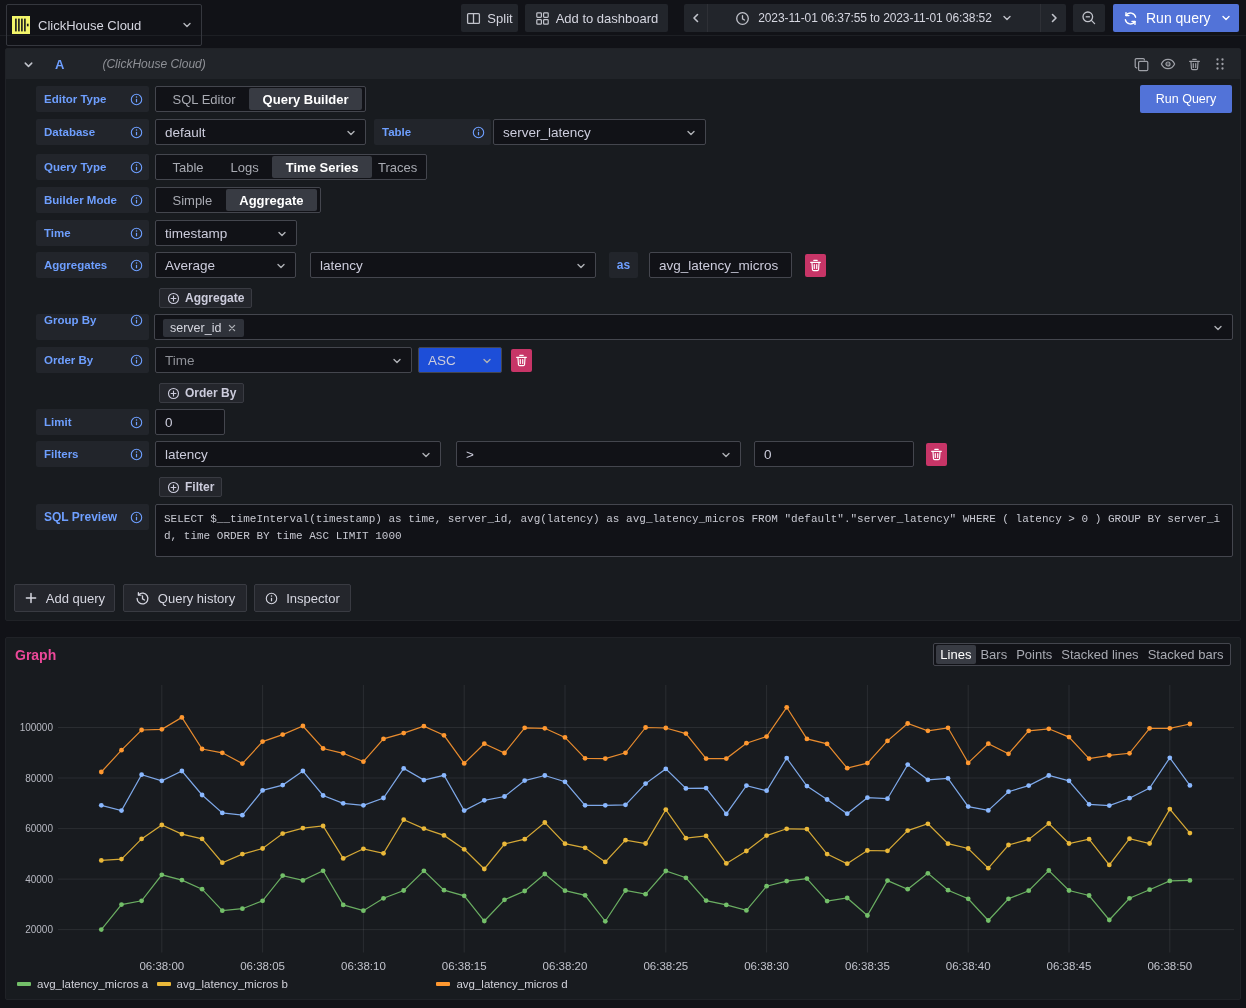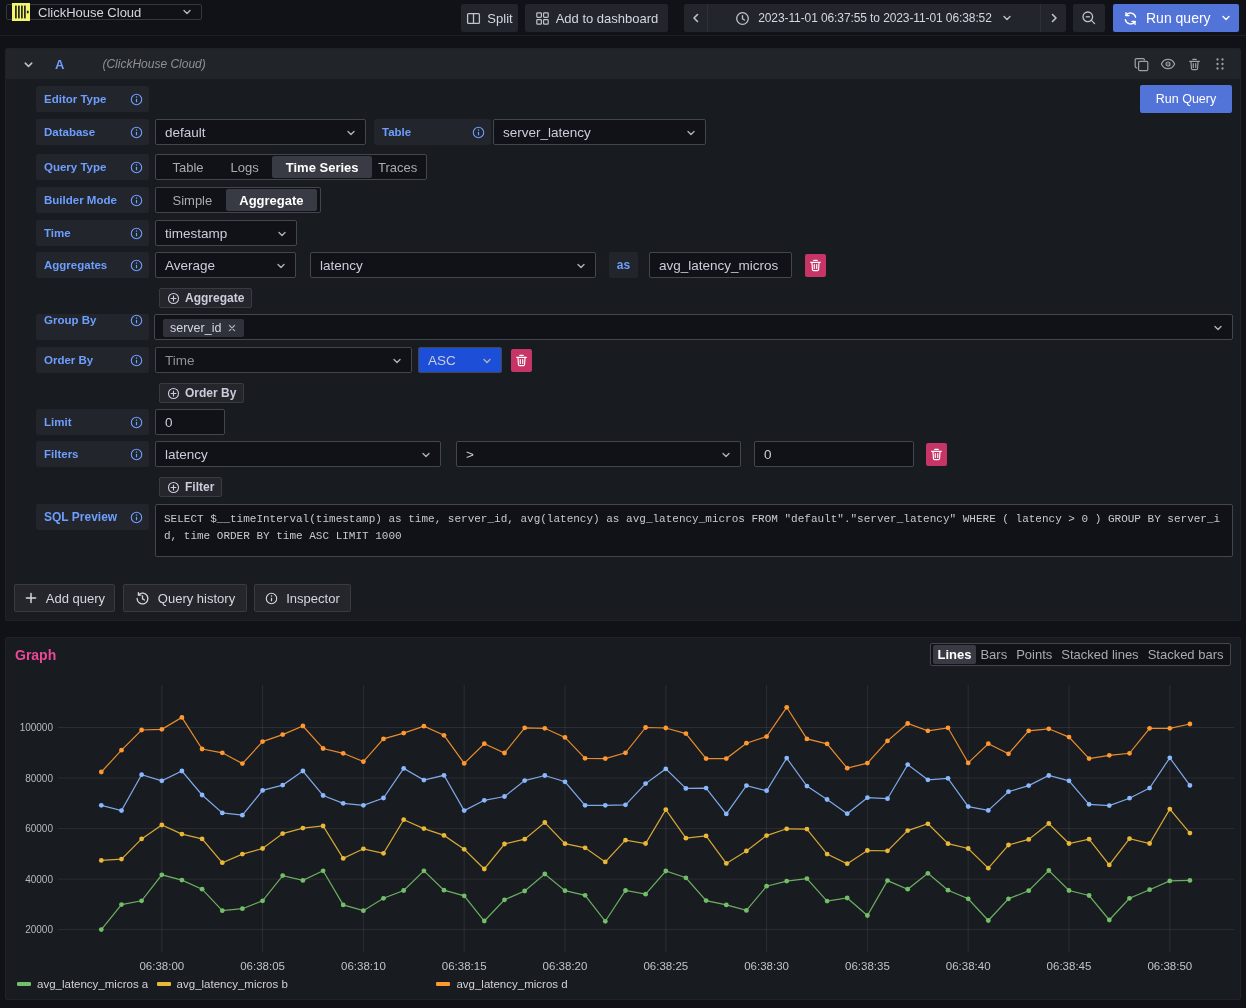--- a/index.html
+++ b/index.html
@@ -1,14 +1,14 @@
 <!DOCTYPE html>
 <html><head><meta charset="utf-8"><style>html,body{margin:0;padding:0;background:#111217;font-family:"Liberation Sans",sans-serif;}*{box-sizing:border-box;}body{width:1246px;height:1008px;position:relative;overflow:hidden;color:#ccccdc;}</style></head><body>
 <div style="position:absolute;left:0px;top:0px;width:1246px;height:36px;background:#111217;border-bottom:1px solid #1d1f24;">
-<div style="position:absolute;left:6px;top:4px;width:196px;height:16px;border:1px solid #35373e;border-radius:2px;display:flex;align-items:center;">
+<div style="position:absolute;left:6px;top:4px;width:196px;height:42px;border:1px solid #35373e;border-radius:2px;display:flex;align-items:center;">
       <span style="display:flex;margin-left:5px;">
         <svg width="18" height="18" viewBox="0 0 18 18">
           <rect x="0" y="0" width="18" height="18" fill="#f3f56a"></rect>
           <rect x="3.1" y="2.6" width="1.6" height="12.8" fill="#15171c"></rect>
           <rect x="6.1" y="2.6" width="1.6" height="12.8" fill="#15171c"></rect>
           <rect x="9.1" y="2.6" width="1.6" height="12.8" fill="#15171c"></rect>
           <rect x="12.1" y="2.6" width="1.6" height="12.8" fill="#15171c"></rect>
           <rect x="14.9" y="7.7" width="1.7" height="2.6" fill="#15171c"></rect>
         </svg>
       </span>
@@ -116,20 +116,24 @@
 <div style="position:absolute;left:1134px;top:36px;width:92px;height:28px;background:#5273d8;border-radius:2px;display:flex;align-items:center;justify-content:center;color:#fff;font-size:12.5px;font-weight:500;">Run Query</div>
 <div style="position:absolute;left:30px;top:37px;width:113px;height:26px;background:#22252b;border-radius:2px;display:flex;align-items:center;">
       <span style="padding-left:8px;font-size:11.5px;font-weight:bold;color:#6e9fff;flex:1;">Editor Type</span>
       <span style="display:flex;margin-right:6px;">
         <svg width="13" height="13" viewBox="0 0 14 14">
           <circle cx="7" cy="7" r="5.6" stroke="#6e9fff" stroke-width="1.2" fill="none"></circle>
           <line x1="7" y1="6.3" x2="7" y2="10" stroke="#6e9fff" stroke-width="1.3"></line>
           <circle cx="7" cy="4.2" r="0.8" fill="#6e9fff"></circle>
         </svg>
       </span>
+    </div>
+<div style="position:absolute;left:149px;top:37px;height:26px;display:inline-flex;background:#111217;border:1px solid #44464e;border-radius:2px;padding:1px 3px;font-size:13px;align-items:stretch;">
+      <span style="display:flex;align-items:center;padding:0 13.5px;color:#a8aab2;">SQL Editor</span>
+      <span style="display:flex;align-items:center;padding:0 13.5px;background:#383b43;border-radius:2px;color:#ffffff;font-weight:bold;">Query Builder</span>
     </div>
 <div style="position:absolute;left:30px;top:70px;width:113px;height:26px;background:#22252b;border-radius:2px;display:flex;align-items:center;">
       <span style="padding-left:8px;font-size:11.5px;font-weight:bold;color:#6e9fff;flex:1;">Database</span>
       <span style="display:flex;margin-right:6px;">
         <svg width="13" height="13" viewBox="0 0 14 14">
           <circle cx="7" cy="7" r="5.6" stroke="#6e9fff" stroke-width="1.2" fill="none"></circle>
           <line x1="7" y1="6.3" x2="7" y2="10" stroke="#6e9fff" stroke-width="1.3"></line>
           <circle cx="7" cy="4.2" r="0.8" fill="#6e9fff"></circle>
         </svg>
       </span>
@@ -391,21 +395,21 @@
 <div style="position:absolute;left:254px;top:584px;width:97px;height:28px;background:#24262c;border:1px solid #393b42;border-radius:2px;display:flex;align-items:center;justify-content:center;gap:8px;font-size:13px;font-weight:500;color:#d5d6e0;"><span style="display:flex;">
       <svg width="13" height="13" viewBox="0 0 14 14">
         <circle cx="7" cy="7" r="5.6" stroke="#d5d6e0" stroke-width="1.2" fill="none"></circle>
         <line x1="7" y1="6.3" x2="7" y2="10" stroke="#d5d6e0" stroke-width="1.3"></line>
         <circle cx="7" cy="4.2" r="0.8" fill="#d5d6e0"></circle>
       </svg>
     </span>Inspector</div>
 <div style="position:absolute;left:5px;top:637px;width:1236px;height:363px;background:#181b1f;border:1px solid #202227;border-radius:2px;">
 <div style="position:absolute;left:9px;top:9px;font-size:14px;font-weight:bold;color:#ec4899;">Graph</div>
 <div style="position:absolute;right:9px;top:5px;height:23px;display:inline-flex;background:#111217;border:1px solid #44464e;border-radius:2px;padding:1px 2px;font-size:13px;align-items:stretch;">
-      <span style="display:flex;align-items:center;padding:0 4.5px;background:#383b43;border-radius:2px;color:#fff;font-weight:bold;text-align:right;">Lines</span>
+      <span style="display:flex;align-items:center;padding:0 4.5px;background:#383b43;border-radius:2px;color:#fff;font-weight:normal;text-align:right;">Lines</span>
       <span style="display:flex;align-items:center;padding:0 4.5px;color:#a8aab2;">Bars</span>
       <span style="display:flex;align-items:center;padding:0 4.5px;color:#a8aab2;">Points</span>
       <span style="display:flex;align-items:center;padding:0 4.5px;color:#a8aab2;">Stacked lines</span>
       <span style="display:flex;align-items:center;padding:0 4.5px;color:#a8aab2;">Stacked bars</span>
     </div>
 <svg width="1236" height="363" style="position:absolute;left:0;top:0">
 <line x1="52.0" y1="89.5" x2="1228.0" y2="89.5" stroke="rgba(204,204,220,0.10)" stroke-width="1"></line>
 <line x1="52.0" y1="140.0" x2="1228.0" y2="140.0" stroke="rgba(204,204,220,0.10)" stroke-width="1"></line>
 <line x1="52.0" y1="190.6" x2="1228.0" y2="190.6" stroke="rgba(204,204,220,0.10)" stroke-width="1"></line>
 <line x1="52.0" y1="241.1" x2="1228.0" y2="241.1" stroke="rgba(204,204,220,0.10)" stroke-width="1"></line>

